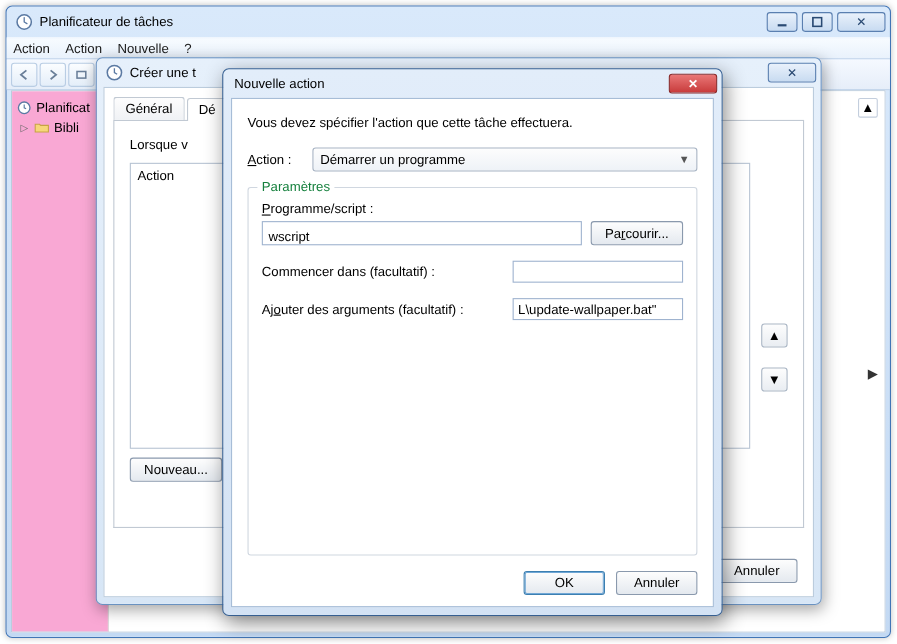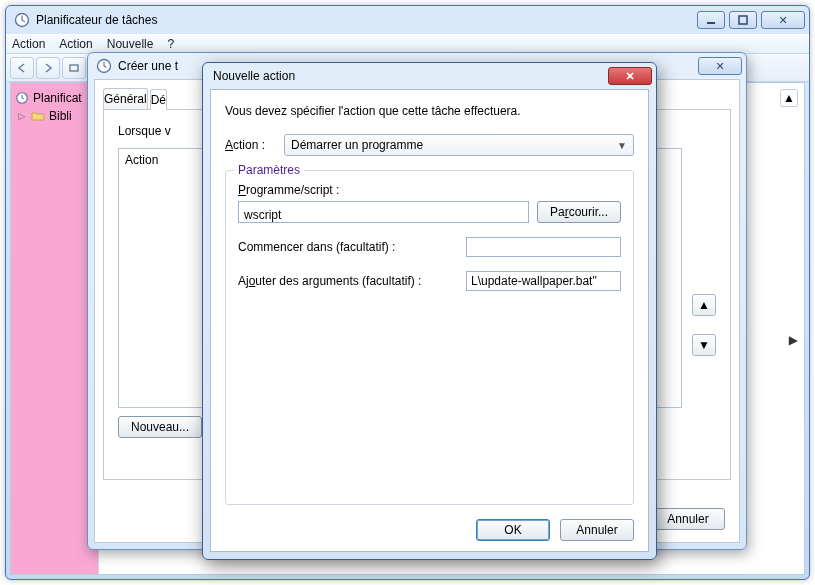--- a/index.html
+++ b/index.html
@@ -64,21 +64,21 @@
   .wizard-title { height: 26px; display: flex; align-items: center; padding: 0 4px 0 8px; }
   .wizard-title .title-text { flex: 1; }
   .wiz-close {
     width: 44px; height: 18px; border: 1px solid #5a7fb0; border-radius: 3px;
     background: linear-gradient(#e9f1fb,#c8dbf1); display:flex;align-items:center;justify-content:center;color:#2a4a73;font-size:11px;
   }
   .wizard-body { flex:1; margin: 0 6px 6px 6px; background: #fff; border: 1px solid #bcd; padding: 8px; position: relative; }
   .wizard-tabs { display: flex; border-bottom: 1px solid #c1c9d3; }
   .wizard-tab {
     border: 1px solid #c1c9d3; border-bottom: none; border-radius: 3px 3px 0 0;
-    padding: 3px 0; margin-right: 2px; background: linear-gradient(#fdfdfd,#f0f2f5);
+    padding: 3px 10px; margin-right: 2px; background: linear-gradient(#fdfdfd,#f0f2f5);
   }
   .wizard-tab.active { background: #fff; position: relative; top: 1px; }
   .wizard-inner { border: 1px solid #c1c9d3; border-top: none; padding: 14px; height: 370px; }
 
   .description-row { margin-bottom: 10px; }
   .actions-list {
     border: 1px solid #b7c4d3; background: #fff; height: 260px; padding: 4px 6px;
   }
   .actions-list-header { font-weight: 400; color: #000; }
 
@@ -129,21 +129,21 @@
     background: linear-gradient(#fdfdfd,#eef2f7);
     display: flex; align-items: center; padding: 0 6px; position: relative;
   }
   .select .chev { position: absolute; right: 6px; color: #555; font-size: 10px; }
 
   .groupbox {
     border: 1px solid #d0d7e0; border-radius: 3px; padding: 12px 12px 8px 12px;
     margin-top: 2px; position: relative; flex: 1;
   }
   .groupbox-title {
-    position: absolute; top: -8px; left: 8px; background: #fff; padding: 0 4px; color: #4c1d95;
+    position: absolute; top: -8px; left: 8px; background: #fff; padding: 0 4px; color: #15803d;
   }
   .field-label { margin-bottom: 4px; }
   .text-input {
     height: 22px; border: 1px solid #9fb3cf; background: #fff; padding: 0 5px;
     display: flex; align-items: flex-end;
   }
   .text-input2 {
     height: 20px; border: 1px solid #9fb3cf; background: #fff; padding: 0 4px;
     display: flex; align-items: center; width: 155px; overflow: hidden; white-space: nowrap;
   }

